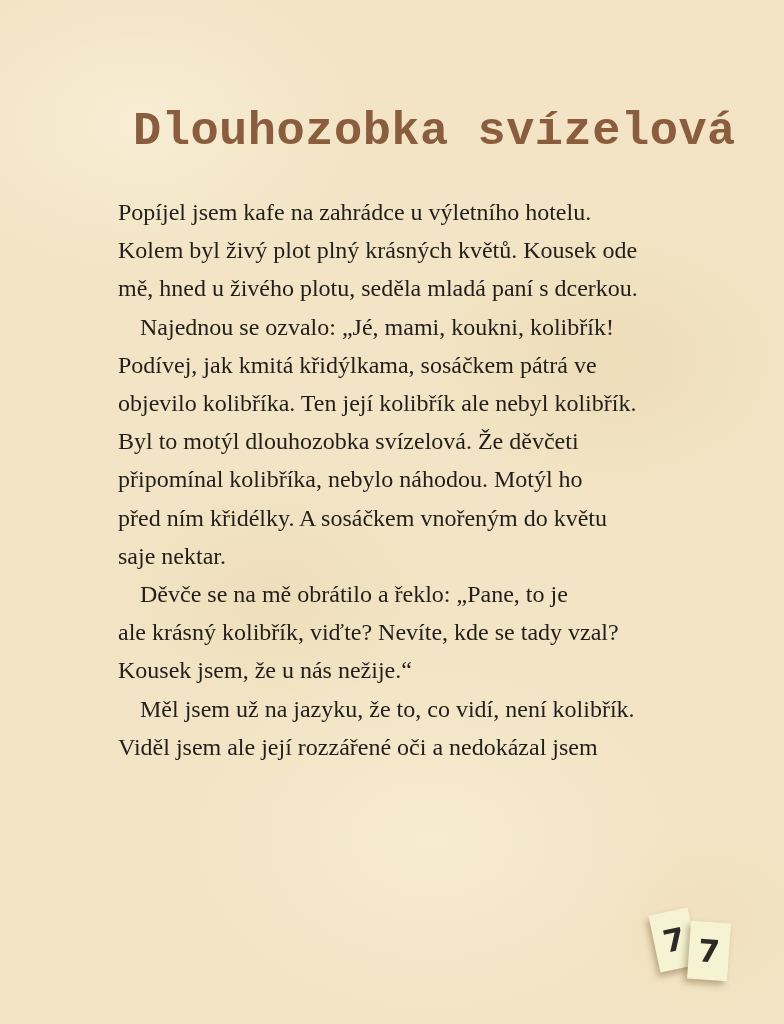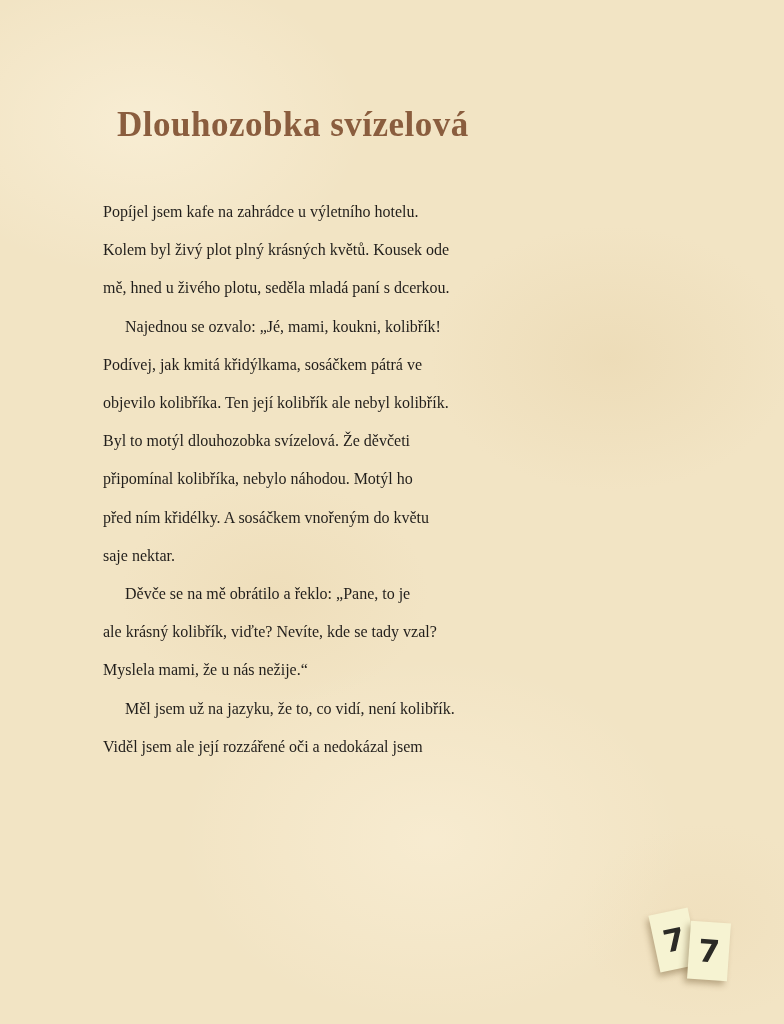--- a/index.html
+++ b/index.html
@@ -18,36 +18,36 @@
       radial-gradient(ellipse 320px 220px at 18% 12%, rgba(255,248,230,0.45), transparent 70%),
       radial-gradient(ellipse 260px 190px at 78% 35%, rgba(228,206,162,0.35), transparent 70%),
       radial-gradient(ellipse 360px 260px at 55% 82%, rgba(255,246,226,0.40), transparent 70%),
       radial-gradient(ellipse 220px 160px at 35% 58%, rgba(230,208,165,0.30), transparent 70%),
       radial-gradient(ellipse 180px 140px at 90% 90%, rgba(236,216,178,0.35), transparent 70%);
     font-family: "Liberation Serif", serif;
   }
   .page { position: absolute; inset: 0; }
   .title {
     position: absolute;
-    left: 117px;
+    left: 133px;
     top: 104px;
-    font-family: Liberation Serif, serif;
+    font-family: Liberation Mono, monospace;
     font-weight: bold;
-    font-size: 35px;
+    font-size: 47px;
     line-height: 1.2;
     color: var(--title);
     white-space: nowrap;
     letter-spacing: 0.5px;
   }
   .body-text {
     position: absolute;
-    left: 103px;
+    left: 118px;
     top: 193px;
     width: 580px;
-    font-size: 16px;
+    font-size: 24px;
     line-height: 38.2px;
     color: var(--ink);
   }
   .line { white-space: nowrap; }
   .line.indent { padding-left: 22px; }
   .tile {
     position: absolute;
     width: 40px;
     height: 58px;
     background: var(--tile-bg);
@@ -77,21 +77,21 @@
       <div class="line">mě, hned u živého plotu, seděla mladá paní s dcerkou.</div>
       <div class="line indent">Najednou se ozvalo: „Jé, mami, koukni, kolibřík!</div>
       <div class="line">Podívej, jak kmitá křidýlkama, sosáčkem pátrá ve</div>
       <div class="line">objevilo kolibříka. Ten její kolibřík ale nebyl kolibřík.</div>
       <div class="line">Byl to motýl dlouhozobka svízelová. Že děvčeti</div>
       <div class="line">připomínal kolibříka, nebylo náhodou. Motýl ho</div>
       <div class="line">před ním křidélky. A sosáčkem vnořeným do květu</div>
       <div class="line">saje nektar.</div>
       <div class="line indent">Děvče se na mě obrátilo a řeklo: „Pane, to je</div>
       <div class="line">ale krásný kolibřík, viďte? Nevíte, kde se tady vzal?</div>
-      <div class="line">Myslela mami, že u nás nežije.“</div>
+      <div class="line">Kousek jsem, že u nás nežije.“</div>
       <div class="line indent">Měl jsem už na jazyku, že to, co vidí, není kolibřík.</div>
       <div class="line">Viděl jsem ale její rozzářené oči a nedokázal jsem</div>
     </div>
   <div class="tile tile-back">
     <span class="digit">7</span>
   </div>
   <div class="tile tile-front">
     <span class="digit">7</span>
   </div>
 </div>

